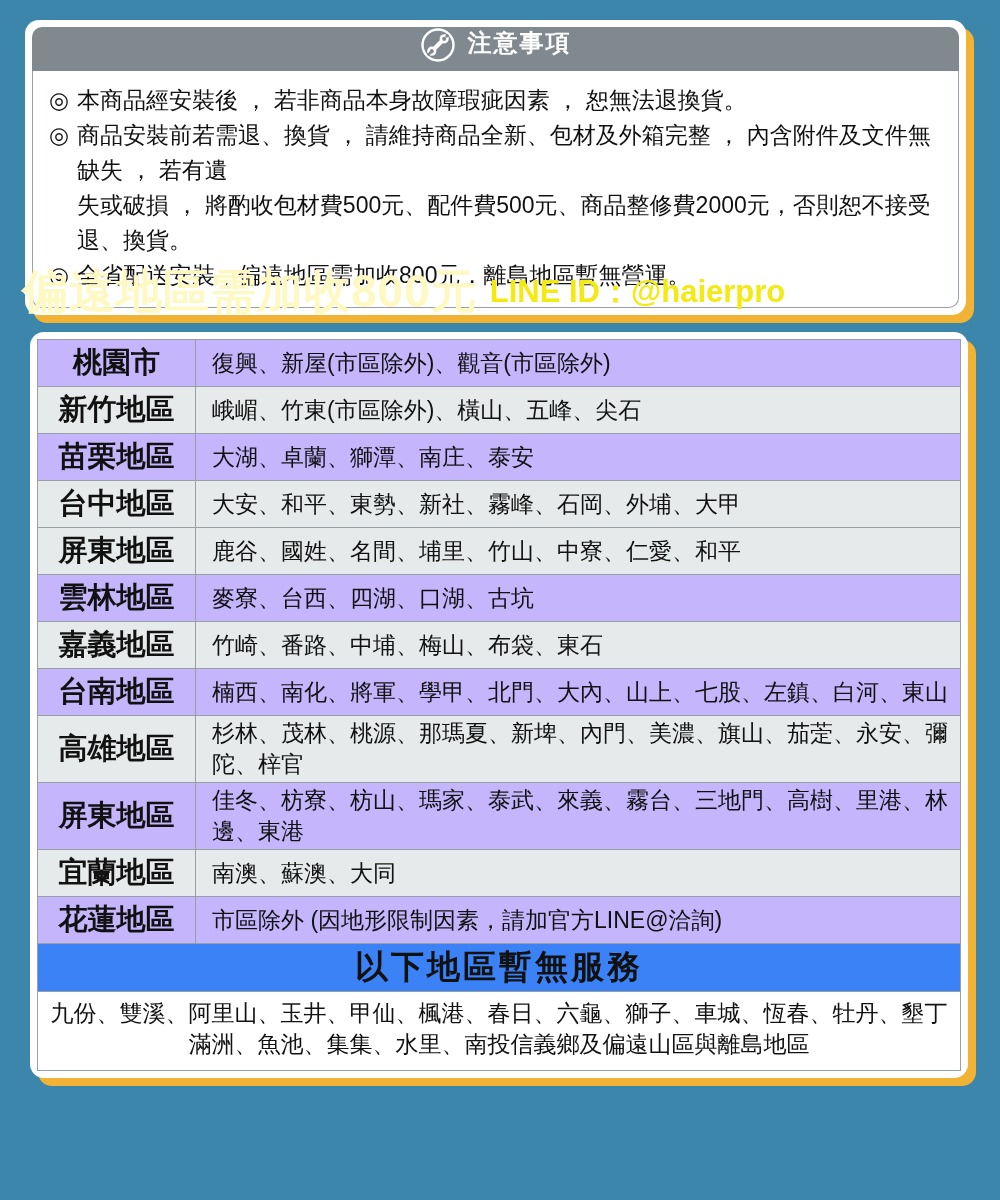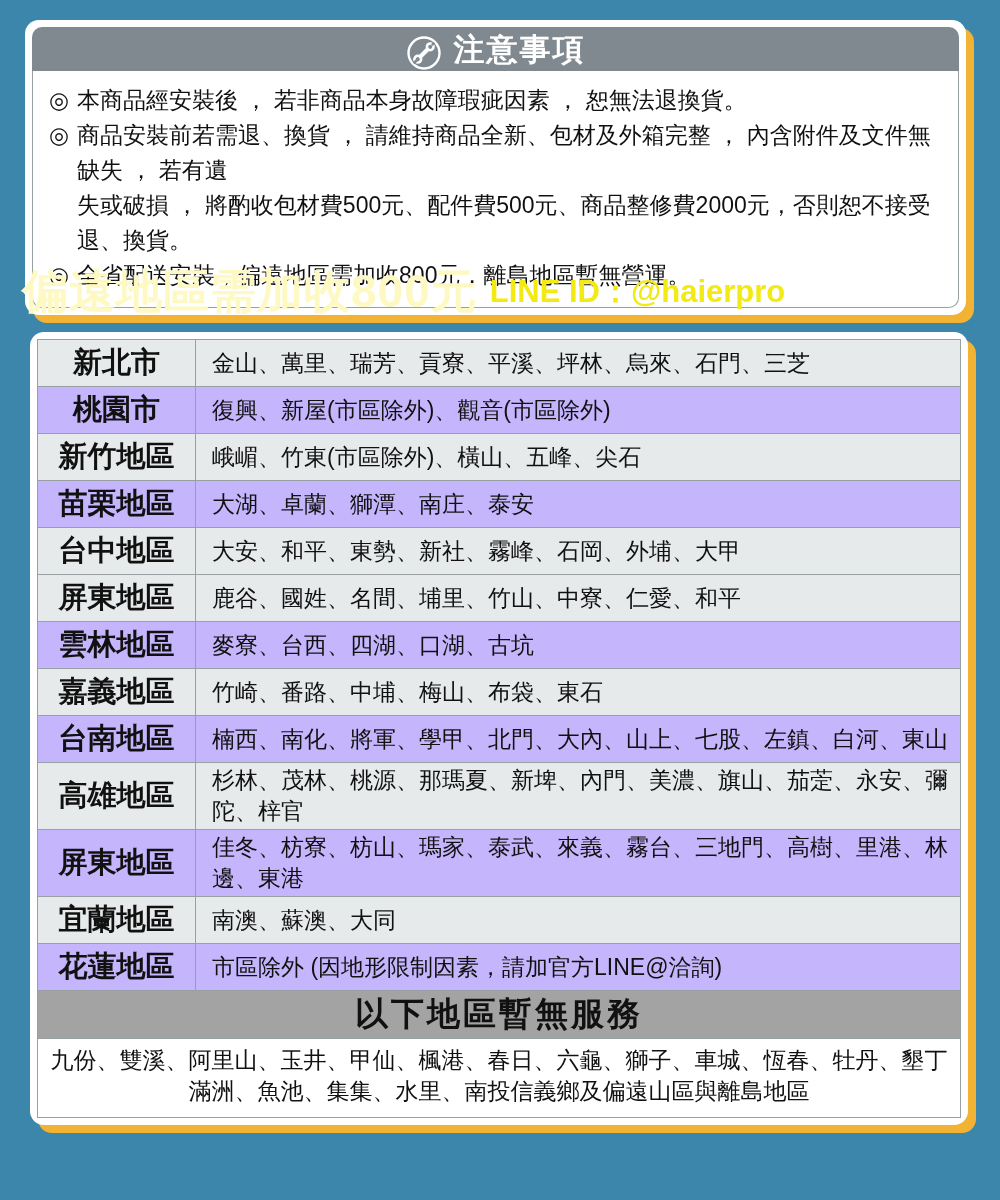--- a/index.html
+++ b/index.html
@@ -26,22 +26,22 @@
   .notice-box{
     position:absolute;left:25px;top:20px;width:941px;
     background:#ffffff;border-radius:14px;
     box-shadow:8px 8px 0 var(--accent,#f2b233);
     padding:7px;
   }
   .notice-header{
     background:var(--header-gray,#7f898f);
     border-radius:10px 10px 0 0;
     height:44px;
-    display:flex;align-items:flex-end;justify-content:center;gap:12px;
-    color:#fff;font-size:31px;font-weight:bold;letter-spacing:2px;
+    display:flex;align-items:flex-start;justify-content:center;gap:12px;
+    color:#fff;font-size:24px;font-weight:bold;letter-spacing:2px;
   }
   .wrench{display:flex;align-items:center;}
   .notice-body{
     border:1px solid var(--line-border,#98a0a4);
     border-top:none;
     border-radius:0 0 10px 10px;
     padding:12px 18px 14px 16px;
     font-size:23px;line-height:35px;
   }
   .notice-item{display:flex;align-items:flex-start;}
@@ -82,21 +82,21 @@
   .region-cell{
     width:158px;text-align:center;
     font-size:29px;font-weight:bold;padding:0 2px;
   }
   .district-cell{
     font-size:23px;padding:2px 10px 2px 16px;
   }
   .svc-title-row td{
     height:47px;text-align:center;
     font-size:33px;font-weight:bold;letter-spacing:3px;
-    background:#a3a3a3;
+    background:#3b82f6;
   }
   .svc-list-row td{
     text-align:center;font-size:23px;line-height:31px;
     padding:6px 0 10px;white-space:pre-line;background:#ffffff;
   }
 </style>
 </head>
 <body>
 
 <section class="notice-box">
@@ -135,24 +135,20 @@
 </section>
 
 <div class="banner">
   <span class="headline">偏遠地區需加收800元</span>
   <span class="lineid">LINE ID：@haierpro</span>
 </div>
 
 <section class="table-box">
   <table class="region-table">
     <tbody>
-        <tr class="region-row alt">
-    <td class="region-cell">新北市</td>
-    <td class="district-cell">金山、萬里、瑞芳、貢寮、平溪、坪林、烏來、石門、三芝</td>
-  </tr>
         <tr class="region-row">
     <td class="region-cell">桃園市</td>
     <td class="district-cell">復興、新屋(市區除外)、觀音(市區除外)</td>
   </tr>
         <tr class="region-row alt">
     <td class="region-cell">新竹地區</td>
     <td class="district-cell">峨嵋、竹東(市區除外)、橫山、五峰、尖石</td>
   </tr>
         <tr class="region-row">
     <td class="region-cell">苗栗地區</td>

